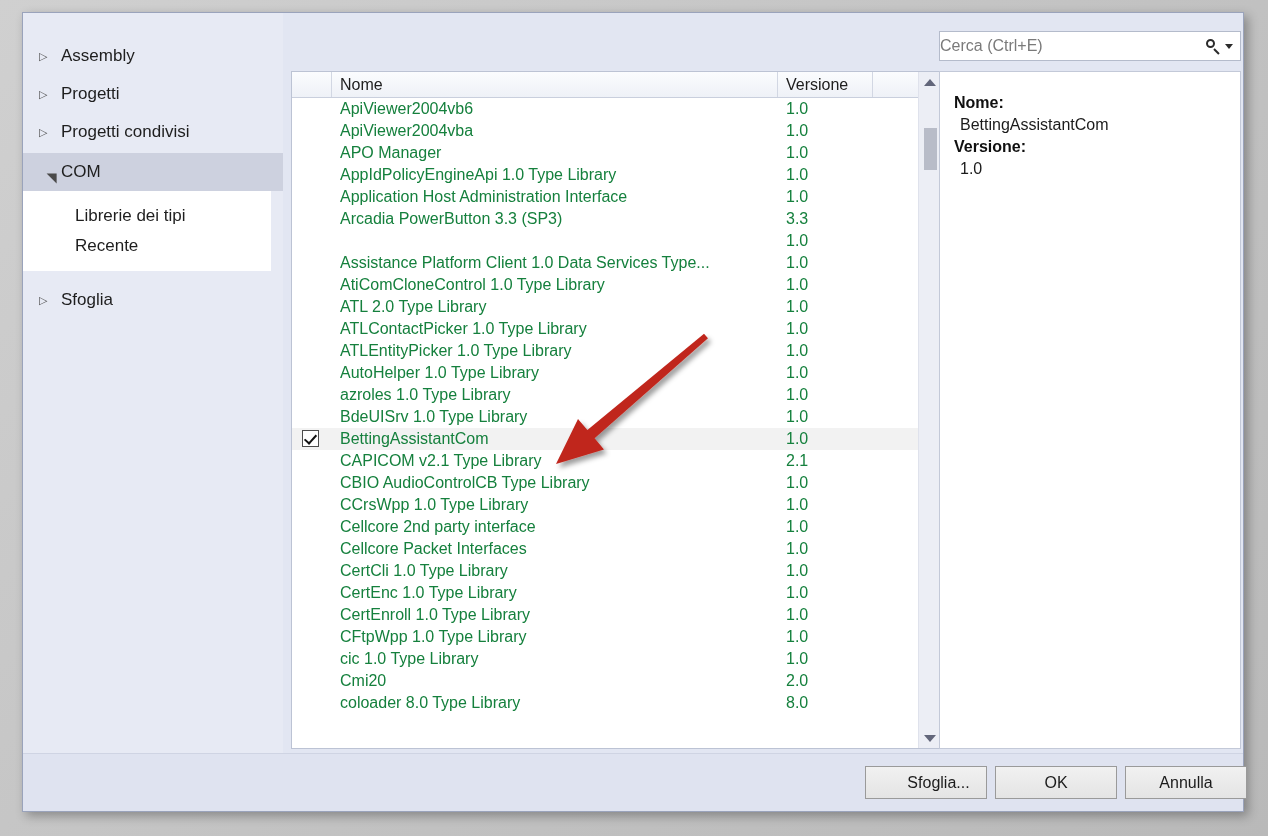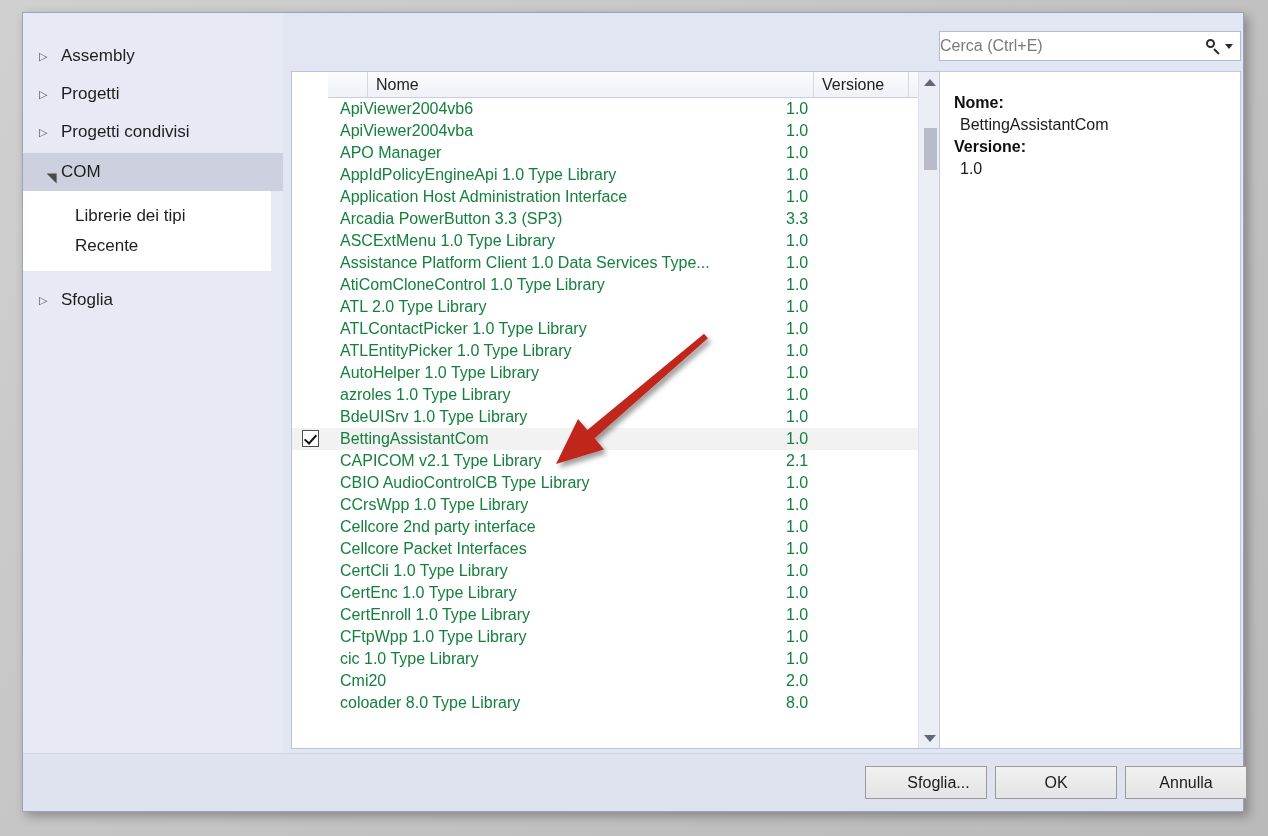--- a/index.html
+++ b/index.html
@@ -87,21 +87,20 @@
     border: 1px solid #bcc3d4;
     box-sizing: border-box;
     overflow: hidden;
   }
   #list-header {
     position: relative;
     height: 26px;
     background: linear-gradient(#fbfcfe,#eef1f7);
     border-bottom: 1px solid #c9cfdd;
     box-sizing: border-box;
-    margin-left: 36px;
   }
   .hcell {
     position: absolute;
     top: 0;
     height: 25px;
     line-height: 25px;
     font-size: 16px;
     color: #202020;
     padding-left: 8px;
     box-sizing: border-box;
@@ -389,21 +388,20 @@
           <div class="nm">Application Host Administration Interface</div>
           <div class="vr">1.0</div>
         </div>
         <div class="row">
           <div class="cb-slot"></div>
           <div class="nm">Arcadia PowerButton 3.3 (SP3)</div>
           <div class="vr">3.3</div>
         </div>
         <div class="row">
           <div class="cb-slot"></div>
-          <div class="nm">ASCExtMenu 1.0 Type Library</div>
           <div class="vr">1.0</div>
         </div>
         <div class="row">
           <div class="cb-slot"></div>
           <div class="nm">Assistance Platform Client 1.0 Data Services Type...</div>
           <div class="vr">1.0</div>
         </div>
         <div class="row">
           <div class="cb-slot"></div>
           <div class="nm">AtiComCloneControl 1.0 Type Library</div>

